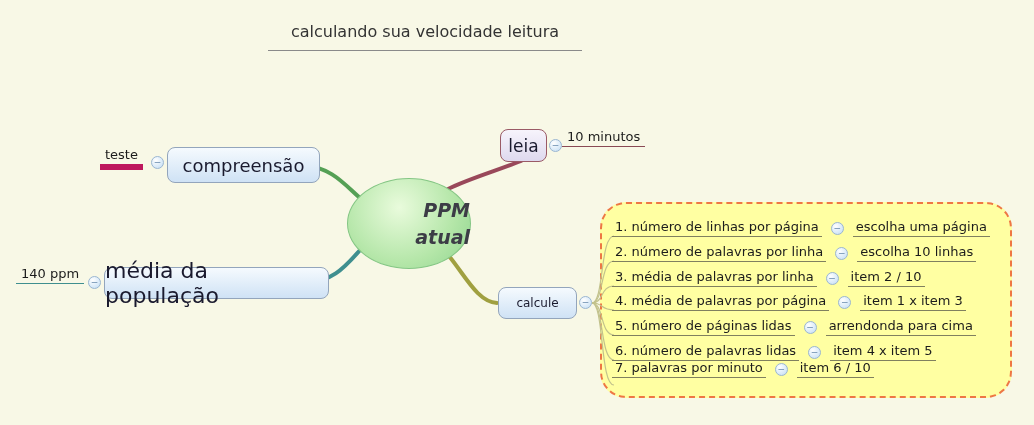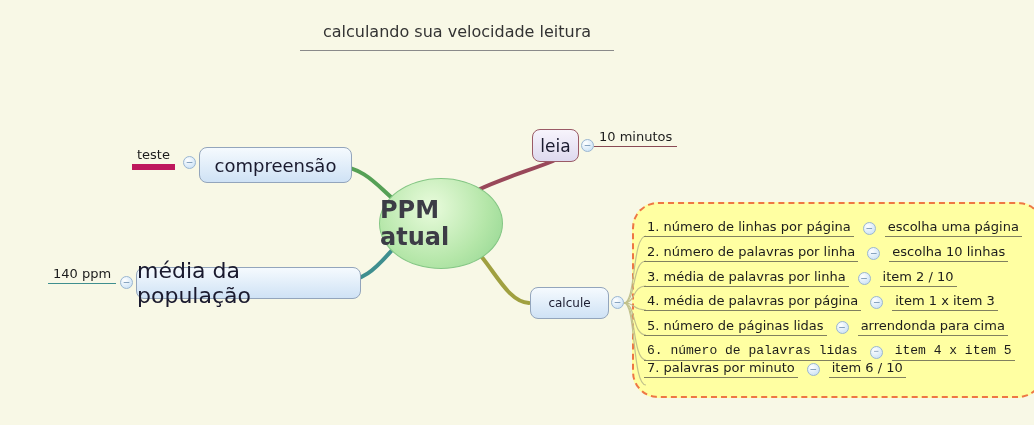--- a/index.html
+++ b/index.html
@@ -4,21 +4,21 @@
 <style>
   * { margin:0; padding:0; box-sizing:border-box; }
   html,body { width:1034px; height:425px; }
   body {
     background:#f8f8e6;
     font-family:"DejaVu Sans","Liberation Sans",sans-serif;
     position:relative;
     overflow:hidden;
     color:#1c1c1c;
   }
-  .canvas { position:absolute; inset:0;margin-left:32px; }
+  .canvas { position:absolute; inset:0; }
 
   .map-title {
     position:absolute; left:268px; top:22px; width:314px;
     text-align:center; font-size:16px; color:#333;
     padding-bottom:9px; border-bottom:1px solid #8a8a8a;
   }
 
   .cloud {
     position:absolute; left:600px; top:202px; width:412px; height:196px;
     background:#ffffa2;
@@ -42,23 +42,24 @@
     left:500px; top:129px; width:47px; height:33px; font-size:17px;
     background:linear-gradient(180deg,#f7f4fc 0%,#ded9ee 100%);
     border-color:#9a5a66;
   }
 
   .root {
     position:absolute; left:347px; top:178px; width:124px; height:91px;
     border-radius:50%;
     background:radial-gradient(circle at 42% 32%, #e9fbdc 0%, #b4e6a8 60%, #8fd48f 100%);
     border:1px solid #84c684;
-    display:flex; flex-direction:column; align-items:flex-start; justify-content:center;
-    font-weight:bold; font-size:24px; line-height:27px; color:#3c3c46;
+    display:flex; flex-direction:column; align-items:flex-end; justify-content:center;
+    font-weight:bold; font-size:19px; line-height:27px; color:#3c3c46;
     cursor:pointer;
+    font-style:italic;
   }
 
   .leaf {
     position:absolute; display:inline-block;
     font-size:13px; line-height:15px; padding:0 5px 2px;
     white-space:nowrap; cursor:pointer;
   }
   .leaf.teste   { left:100px; top:147px; border-bottom:6px solid #be185d; }
   .leaf.minutos { left:562px; top:129px; border-bottom:1px solid #8a4a55; }
   .leaf.ppm     { left:16px;  top:266px; border-bottom:1px solid #3f8f8f; }
@@ -79,21 +80,21 @@
     position:absolute; left:612px;
     display:flex; align-items:center; gap:9px;
     white-space:nowrap;
   }
   .step-row .txt {
     font-size:13px; line-height:15px; padding:0 3px 2px;
     border-bottom:1px solid #80805f; cursor:pointer;
   }
   .step-row .fold { position:static; flex:0 0 auto; }
   .r1 { top:219px; } .r2 { top:244px; } .r3 { top:269px; }
-  .r4 { top:293px; } .r5 { top:318px; } .r6 { top:343px;font-family:Liberation Mono, monospace; } .r7 { top:360px; }
+  .r4 { top:293px; } .r5 { top:318px; } .r6 { top:343px; } .r7 { top:360px; }
 </style>
 </head>
 <body>
 
 <div class="canvas">
 
   <div class="cloud"></div>
 
   <svg class="edges" width="1034" height="425">
     <path d="M 304 165 C 332 168, 344 184, 360 198" fill="none" stroke="#55a055" stroke-width="4" stroke-linecap="round"></path>

